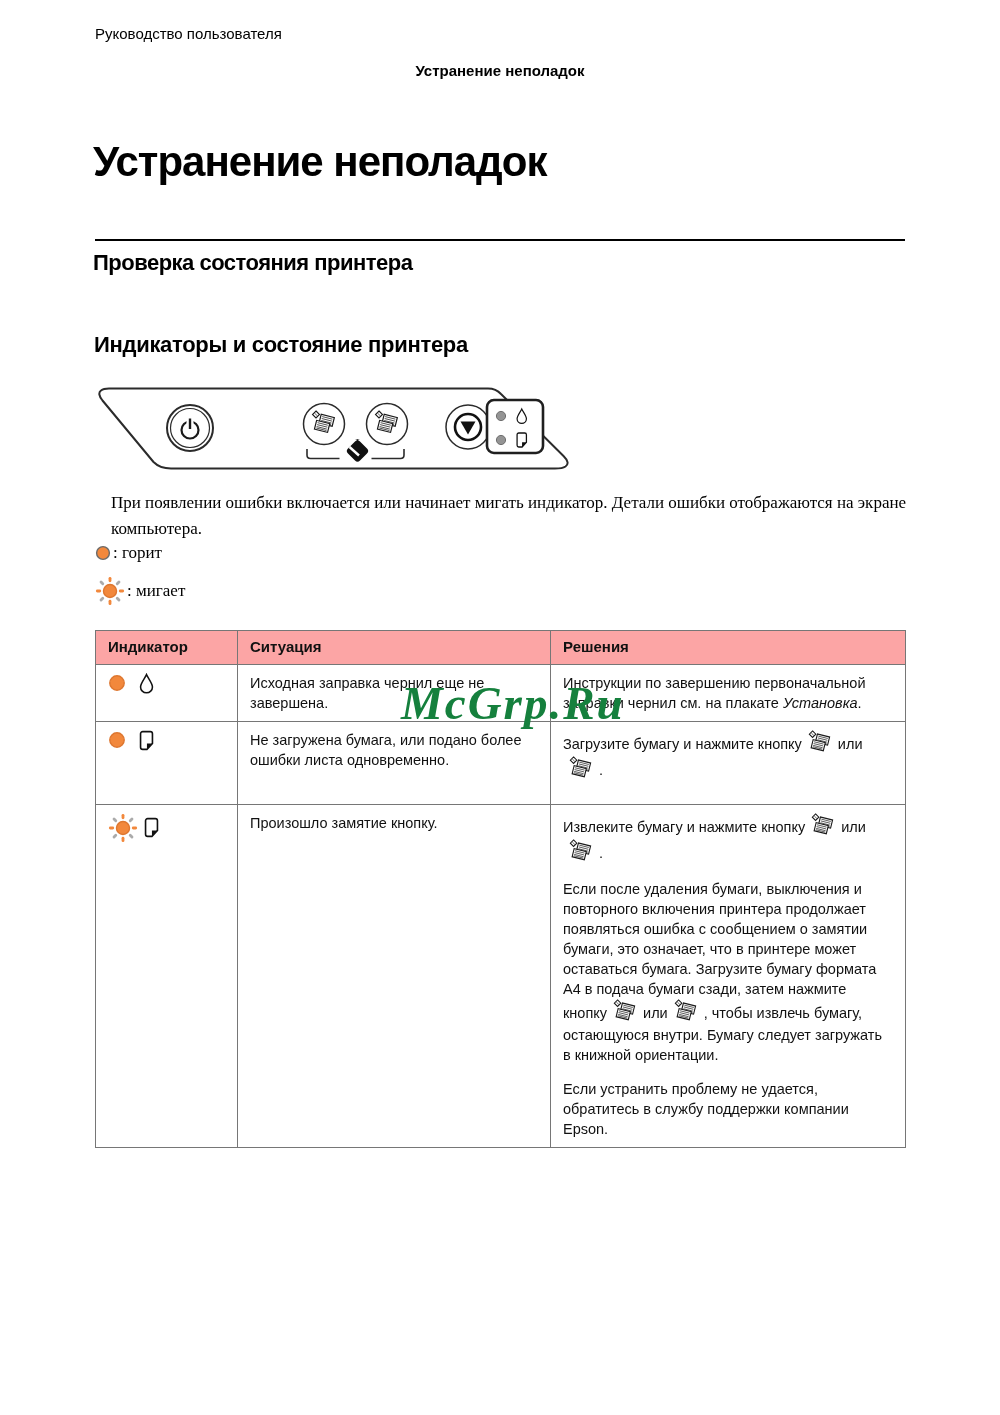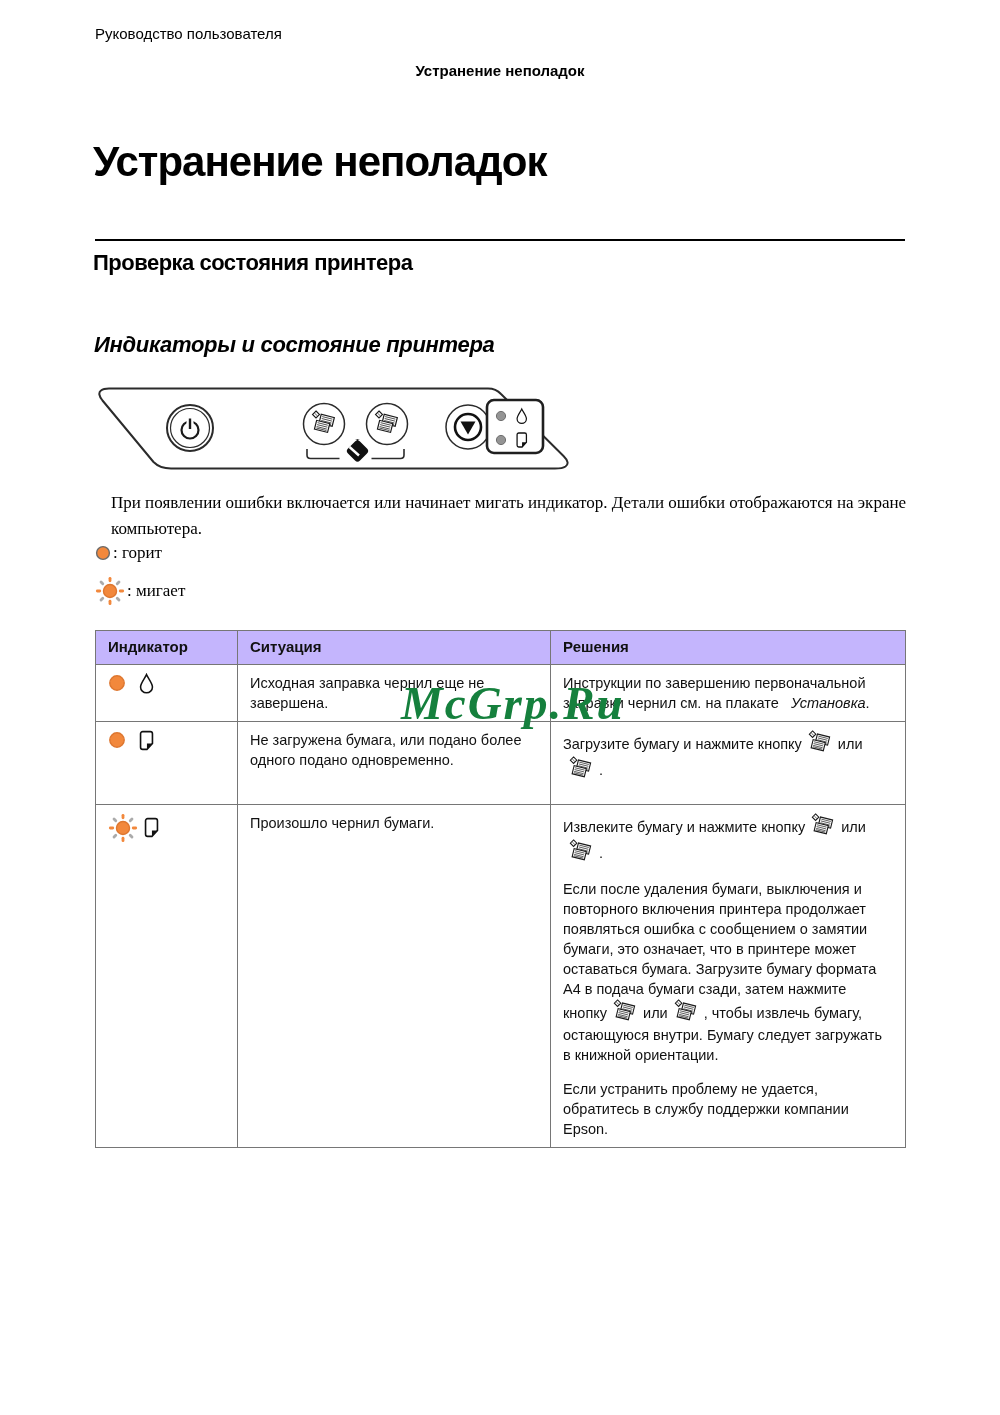--- a/index.html
+++ b/index.html
@@ -6,42 +6,42 @@
   html,body { background:#ffffff; }
   .page {
     position:relative; width:1000px; height:1415px; background:#fff;
     font-family:"Liberation Sans", sans-serif; color:#000; overflow:hidden;
   }
   .hdr-left { position:absolute; left:95px; top:25px; font-size:15px; }
   .hdr-center { position:absolute; left:0; top:62px; width:100%; text-align:center; font-size:15px; font-weight:bold; }
   .h1 { position:absolute; left:93px; top:138px; font-size:42px; font-weight:bold; letter-spacing:-1px; }
   .rule { position:absolute; left:95px; width:810px; top:239px; height:2px; background:#000; }
   .h2 { position:absolute; left:93px; top:250px; font-size:22px; font-weight:bold; letter-spacing:-0.5px; }
-  .h3 { position:absolute; left:94px; top:332px; font-size:22px; font-weight:bold; letter-spacing:-0.3px;font-style:italic; }
+  .h3 { position:absolute; left:94px; top:332px; font-size:22px; font-weight:bold; letter-spacing:-0.3px; }
   .panel-wrap { position:absolute; left:98px; top:387px; }
   .intro { position:absolute; left:95px; top:490px; width:810px; font-family:"Liberation Serif", serif; font-size:17px; line-height:1.5;margin-left:16px; }
   .legend-row { position:absolute; left:95px; display:flex; align-items:center; font-family:"Liberation Serif", serif; font-size:17px; }
   .legend-on { top:543px; }
   .legend-blink { top:576px;text-align:center; }
   .legend-row .txt { margin-left:2px; }
   .err-table { position:absolute; left:95px; top:630px; width:810px; border-collapse:collapse; table-layout:fixed; font-size:14.5px; line-height:1.38; color:#111; }
   .err-table th, .err-table td { border:1px solid #767676; vertical-align:top; padding:8px 12px; text-align:left; }
-  .err-table th { background:#c4b5fd; font-size:15px; font-weight:bold; height:33px; vertical-align:middle; padding:6px 12px; }
+  .err-table th { background:#fca5a5; font-size:15px; font-weight:bold; height:33px; vertical-align:middle; padding:6px 12px; }
   .col-ind { width:142px; }
   .col-sit { width:313px; }
   .col-sol { width:355px; }
   .cell-ind { text-align:center; padding-top:13px; }
   .row-1 { height:54px; }
   .row-2 { height:83px; }
   .row-3 { height:335px; }
   .sol p { margin:0 0 14px 0; }
   .sol p:last-child { margin-bottom:0; }
   .ind-group { display:inline-flex; align-items:center; gap:12px; }
   .copy-icon { width:26px; height:26px; vertical-align:-7px; margin:0 5px; }
-  .em { font-style:italic;margin-left:8px; }
+  .em { font-style:italic; }
   .watermark {
     position:absolute; left:401px; top:676px;
     font-family:"Liberation Serif", serif; font-style:italic; font-weight:bold;
     font-size:47px; letter-spacing:2px; color:#15803d; white-space:nowrap;
   }
   .footer { position:absolute; left:0; top:1352px; width:100%; text-align:center; font-size:15px; font-weight:bold; }
 </style>
 </head>
 <body>
 
@@ -197,21 +197,21 @@
         <td class="cell-ind">
           <span class="ind-group">
             <svg width="18" height="18" viewBox="0 0 20 20">
                 <use href="#sym-led-on"></use>
               </svg>
             <svg width="17" height="21" viewBox="0 0 20 24">
                 <use href="#sym-page"></use>
               </svg>
           </span>
         </td>
-        <td>Не загружена бумага, или подано более одного подано одновременно.</td>
+        <td>Не загружена бумага, или подано более ошибки листа одновременно.</td>
         <td class="sol">
           <p>
             <span>Загрузите бумагу и нажмите кнопку</span><svg class="copy-icon" viewBox="0 0 28 28">
                 <use href="#sym-copy"></use>
               </svg><span>или</span><br>
             <svg class="copy-icon" viewBox="0 0 28 28">
                 <use href="#sym-copy"></use>
               </svg><span>.</span>
           </p>
         </td>
@@ -220,21 +220,21 @@
         <td class="cell-ind">
           <span class="ind-group" style="gap:5px;">
             <svg width="30" height="30" viewBox="0 0 34 34">
                 <use href="#sym-led-blink"></use>
               </svg>
             <svg width="17" height="21" viewBox="0 0 20 24">
                 <use href="#sym-page"></use>
               </svg>
           </span>
         </td>
-        <td>Произошло чернил бумаги.</td>
+        <td>Произошло замятие кнопку.</td>
         <td class="sol">
           <p>
             <span>Извлеките бумагу и нажмите кнопку</span><svg class="copy-icon" viewBox="0 0 28 28">
                 <use href="#sym-copy"></use>
               </svg><span>или</span><br>
             <svg class="copy-icon" viewBox="0 0 28 28">
                 <use href="#sym-copy"></use>
               </svg><span>.</span>
           </p>
           <p>

